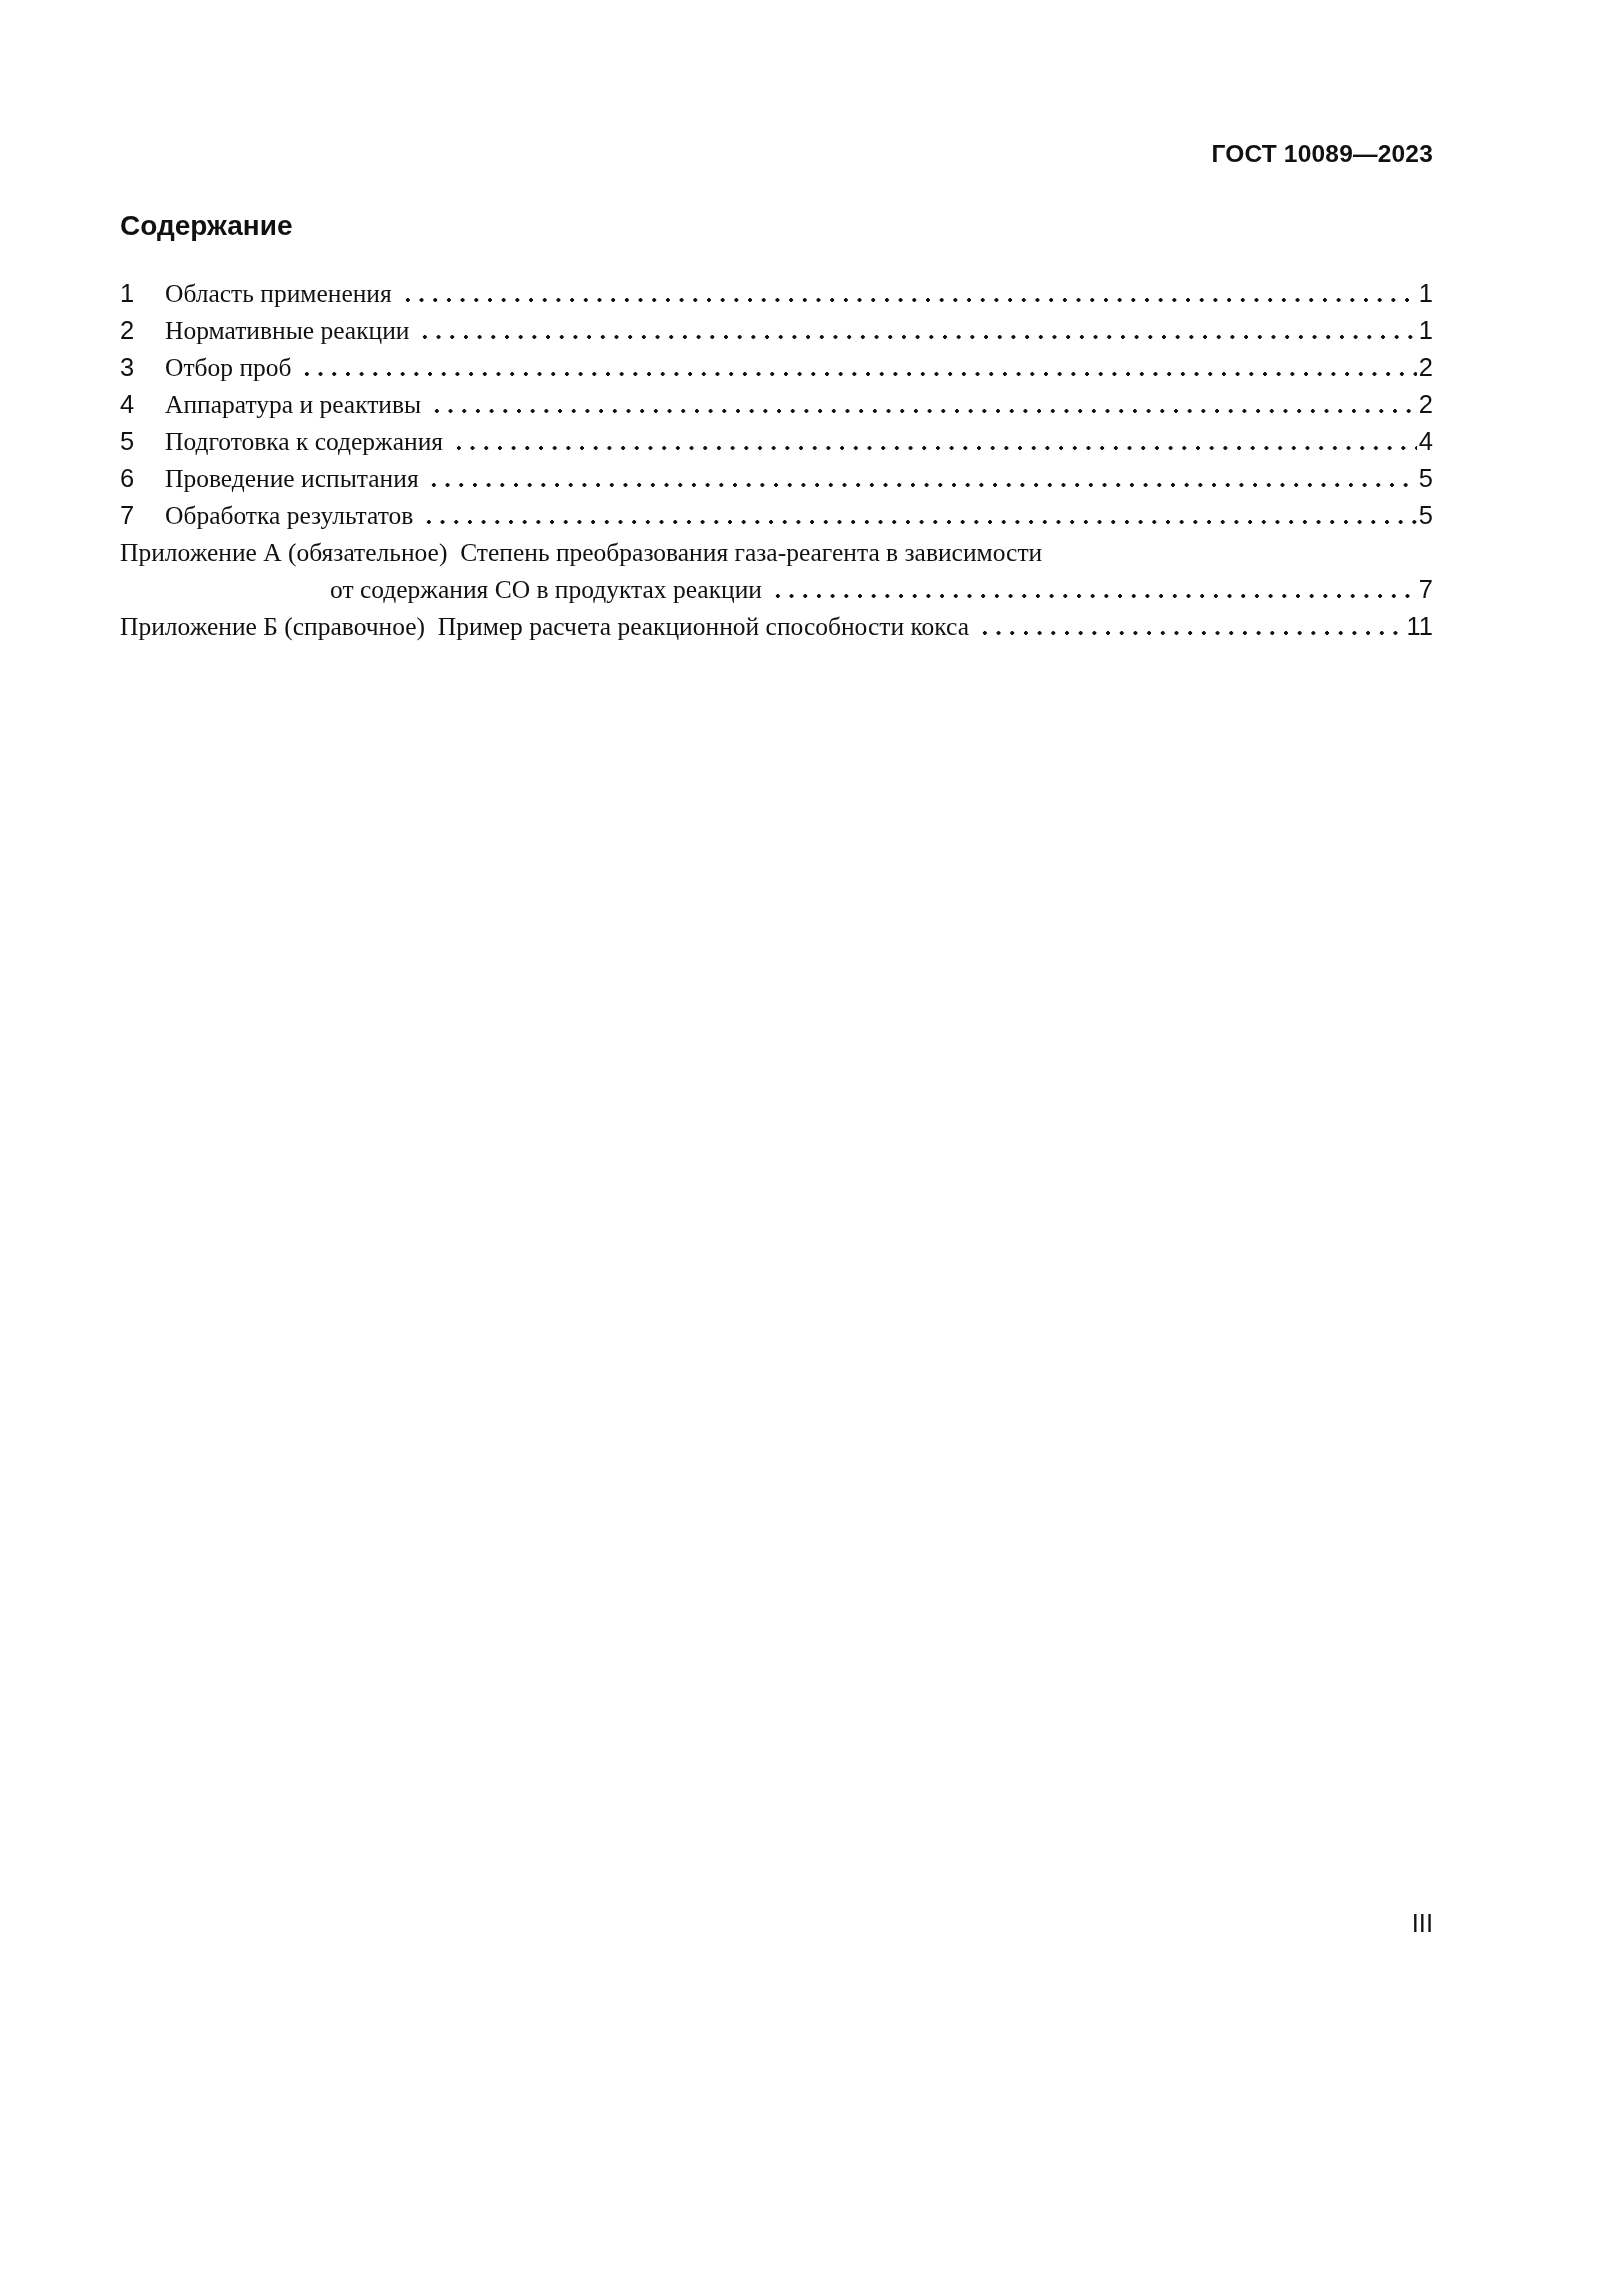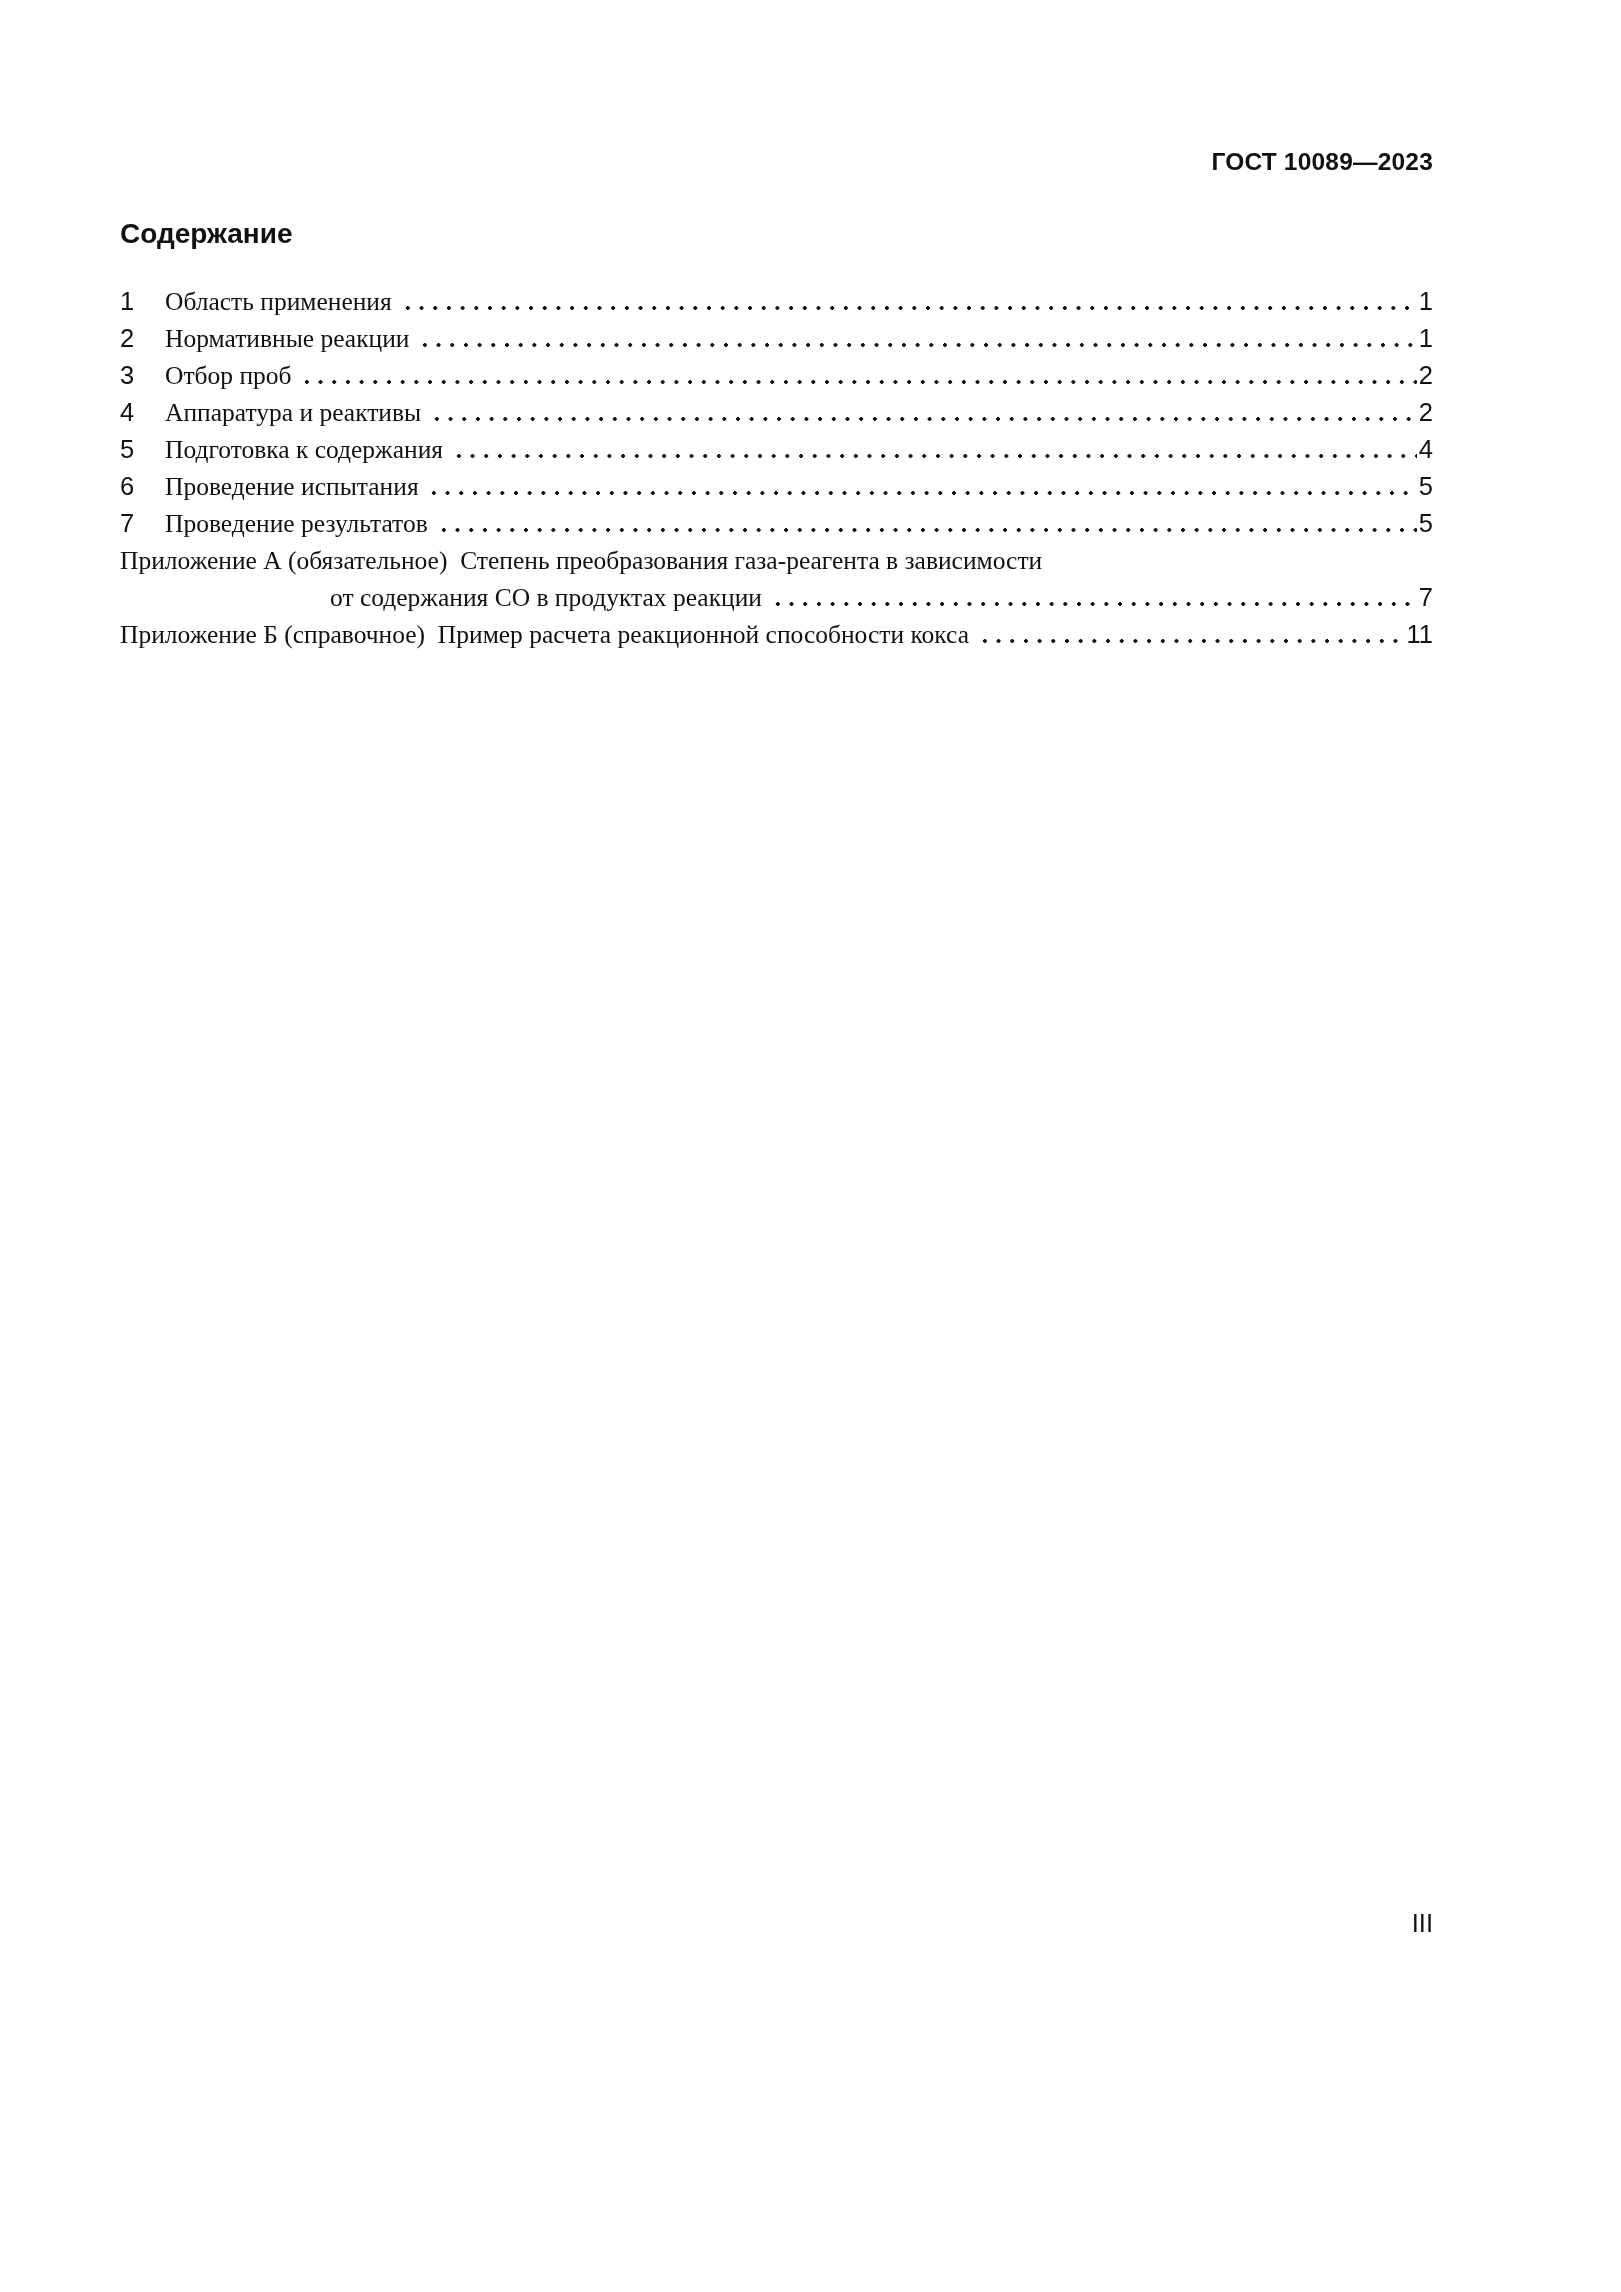--- a/index.html
+++ b/index.html
@@ -12,21 +12,21 @@
     margin: 0 auto;
     background: #ffffff;
     color: #111111;
     font-family: "Liberation Sans", "DejaVu Sans", sans-serif;
     overflow: hidden;
   }
   .content {
     position: absolute;
     left: 120px;
     right: 188px;
-    top: 147px;
+    top: 139px;
   }
   .doc-code {
     text-align: right;
     font-weight: 700;
     font-size: 24.5px;
     line-height: 29px;
     letter-spacing: 0.2px;
   }
   .title {
     text-align: left;
@@ -112,21 +112,21 @@
 
       <div class="toc-line">
         <span class="toc-num">6</span>
         <span class="toc-label">Проведение испытания</span>
         <span class="leader"></span>
         <span class="toc-page">5</span>
       </div>
 
       <div class="toc-line">
         <span class="toc-num">7</span>
-        <span class="toc-label">Проведение результатов</span>
+        <span class="toc-label">Обработка результатов</span>
         <span class="leader"></span>
         <span class="toc-page">5</span>
       </div>
 
       <div class="toc-line">
         <span class="toc-label">Приложение А (обязательное)&nbsp; Степень преобразования газа-реагента в зависимости</span>
       </div>
 
       <div class="toc-line toc-indent">
         <span class="toc-label">от содержания СО в продуктах реакции</span>

